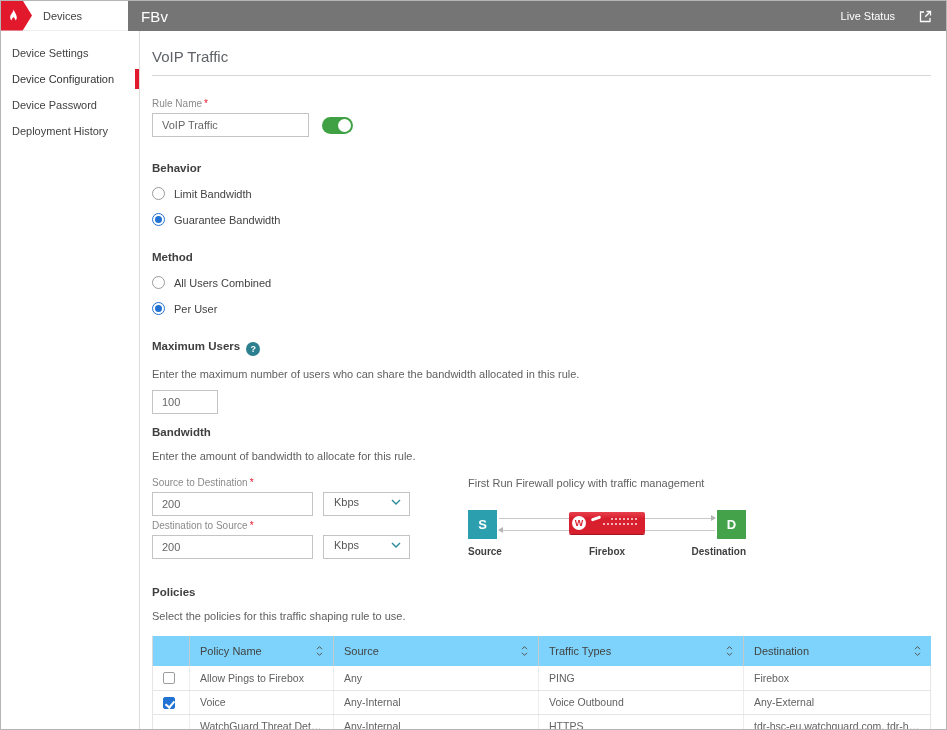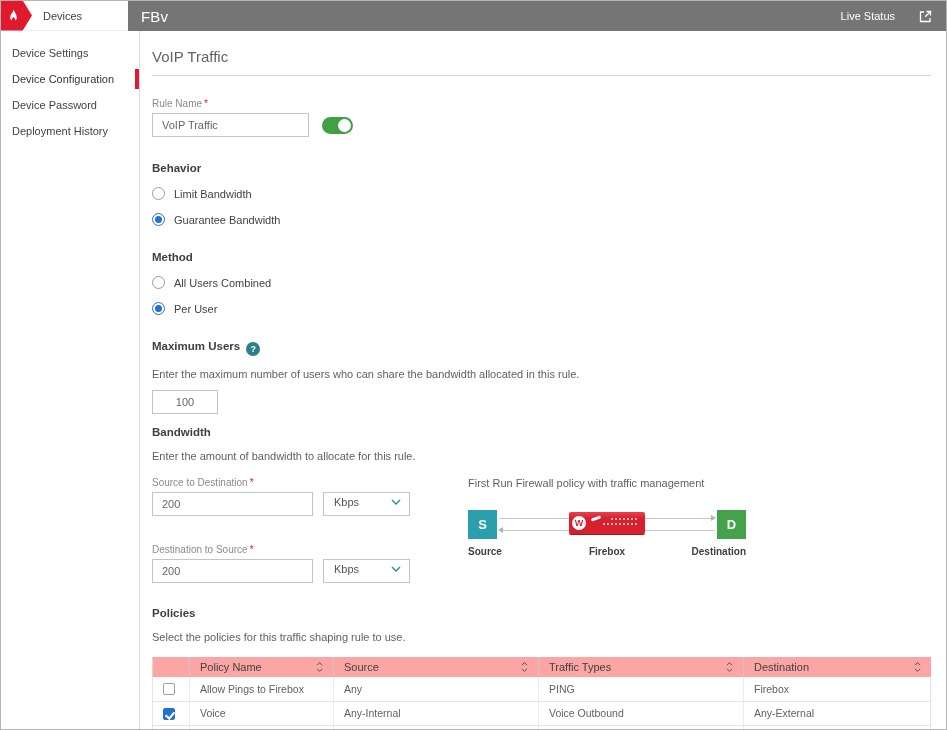--- a/index.html
+++ b/index.html
@@ -76,21 +76,21 @@
   .fb-slash { position:absolute; left:22px; top:5px; width:10px; height:3px; background:#fff; border-radius:2px; transform:rotate(-20deg); }
   .fb-vents { position:absolute; right:8px; top:6px; width:26px; height:2px; background:repeating-linear-gradient(90deg,#f2b3b8 0 2px,transparent 2px 4px); }
   .fb-vents2 { position:absolute; right:8px; top:11px; width:34px; height:2px; background:repeating-linear-gradient(90deg,#f2b3b8 0 2px,transparent 2px 4px); }
   .node-label { position:absolute; top:36px; font-size:10px; font-weight:bold; color:#3f3f3f; }
   .lbl-s { left:0; }
   .lbl-f { left:50%; transform:translateX(-50%); }
   .lbl-d { right:0; }
 
   
   .ptable { width:100%; border-collapse:collapse; margin-top:14px; table-layout:fixed; }
-  .ptable th { background:#fca5a5; height:20px; font-size:11px; font-weight:400; color:#424242; text-align:right; padding:0 10px; border-left:1px solid #c8c8c8; }
+  .ptable th { background:#7dd3fc; height:30px; font-size:11px; font-weight:400; color:#424242; text-align:right; padding:0 10px; border-left:1px solid #c8c8c8; }
   .ptable th:first-child { border-left:1px solid #d9d9d9; }
   .ptable th .th-inner { display:flex; align-items:center; }
   .ptable th svg { margin-left:auto; cursor:pointer; }
   .ptable td { height:24px; font-size:10.5px; color:#616161; padding:0 10px; border-bottom:1px solid #e5e5e5; border-left:1px solid #ececec; background:#fff; }
   .ptable td:first-child { border-left:1px solid #e5e5e5; }
   .ptable td:last-child { border-right:1px solid #e5e5e5; }
   .ptable td.ellip { white-space:nowrap; overflow:hidden; text-overflow:ellipsis; }
   .cb { width:12px; height:12px; border:1px solid #9e9e9e; border-radius:2px; background:#fff; display:inline-block; position:relative; cursor:pointer; vertical-align:middle; }
   .cb.checked { background:#2172d2; border-color:#2172d2; }
   .cb.checked::after { content:""; position:absolute; left:3px; top:1px; width:4px; height:7px; border:solid #fff; border-width:0 2px 2px 0; transform:rotate(40deg); }
@@ -166,21 +166,21 @@
       <div class="radio-row">
         <span class="radio on"></span>
         <span class="radio-label">Per User</span>
       </div>
 
       
       <div class="section-title mt-sec">
         <span>Maximum Users</span><span class="help-icon">?</span>
       </div>
       <div class="desc">Enter the maximum number of users who can share the bandwidth allocated in this rule.</div>
-      <input class="txt num-input" style="margin-top: 10px; text-align: center;" value="100">
+      <input class="txt num-input" style="margin-top: 10px;" value="100">
 
       
       <div class="section-title" style="margin-top:12px;">Bandwidth</div>
       <div class="desc">Enter the amount of bandwidth to allocate for this rule.</div>
 
       <div class="bw-wrap">
         <div class="bw-fields">
           <div class="bw-field">
             <div class="field-label">
               <span>Source to Destination</span><span class="req">*</span>
@@ -188,21 +188,21 @@
             <div class="bw-controls">
               <input class="txt bw-input" value="200" style="">
               <div class="select">
                 <span>Kbps</span>
                 <svg width="10" height="6" viewBox="0 0 10 6">
                     <path d="M1 1l4 4 4-4" fill="none" stroke="#2b8a9a" stroke-width="1.4"></path>
                   </svg>
               </div>
             </div>
           </div>
-          <div class="bw-field" style="margin-top:28px;">
+          <div class="bw-field" style="margin-top:4px;">
             <div class="field-label">
               <span>Destination to Source</span><span class="req">*</span>
             </div>
             <div class="bw-controls">
               <input class="txt bw-input" value="200" style="">
               <div class="select">
                 <span>Kbps</span>
                 <svg width="10" height="6" viewBox="0 0 10 6">
                     <path d="M1 1l4 4 4-4" fill="none" stroke="#2b8a9a" stroke-width="1.4"></path>
                   </svg>

